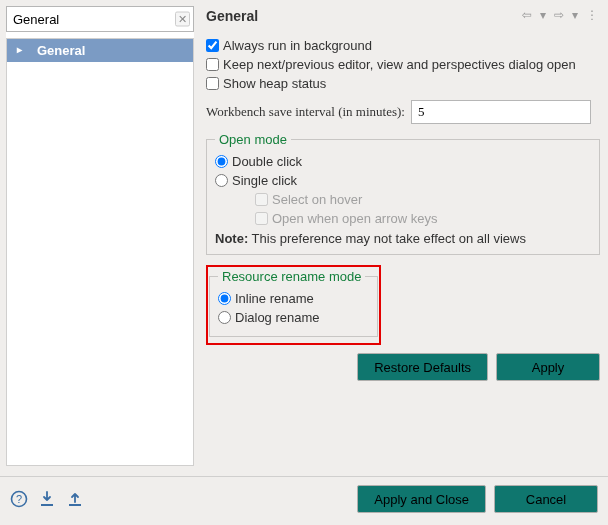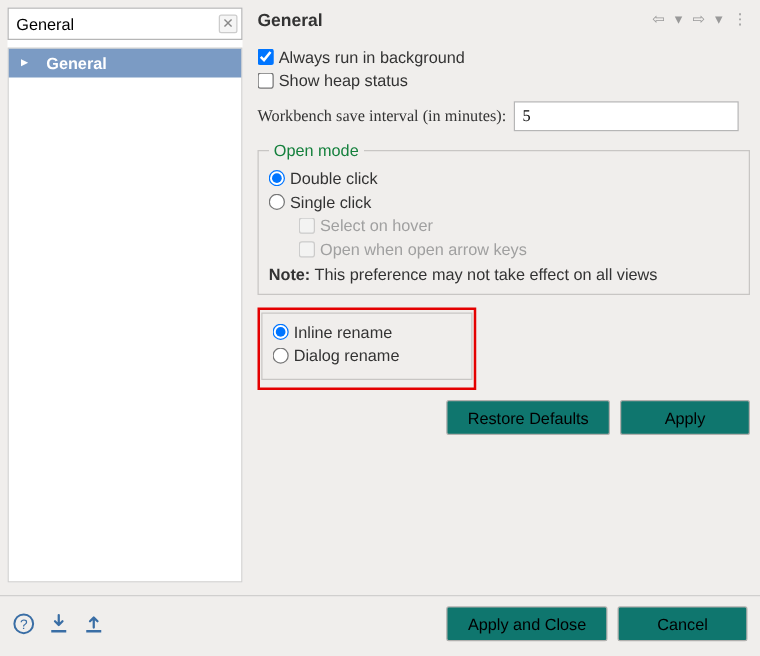--- a/index.html
+++ b/index.html
@@ -95,21 +95,21 @@
     border-radius: 0;
     margin: 6px 0 10px 0;
     padding: 4px 8px 8px 8px;
   }
   legend {
     padding: 0 4px;
     color: #15803d;
     font-size: 13px;
     background: transparent;
   }
-  .sub { margin-left: 24px; }
+  .sub { margin-left: 40px; }
   .disabled { color: #a0a0a0; }
   .note-row { margin-top: 4px; }
   .note-row b { font-weight: bold; }
 
   .highlight-box {
     border: 2px solid #e40000;
     padding: 0;
     width: 175px;
   }
   .highlight-box fieldset { margin: 2px 1px 6px 1px; border: 1px solid #c8c6c4; }
@@ -172,20 +172,24 @@
       </div>
 
       <div class="body">
 
         <label class="chk-row">
           <input type="checkbox" checked="" style="">
           <span>Always run in background</span>
         </label>
         <label class="chk-row">
           <input type="checkbox" style="">
+          <span>Keep next/previous editor, view and perspectives dialog open</span>
+        </label>
+        <label class="chk-row">
+          <input type="checkbox" style="">
           <span>Show heap status</span>
         </label>
 
         <div class="field-row">
           <span>Workbench save interval (in minutes):</span>
           <input type="text" value="5" style="">
         </div>
 
         <fieldset>
           <legend>Open mode</legend>
@@ -205,20 +209,21 @@
             <input type="checkbox" disabled="" style="">
             <span>Open when open arrow keys</span>
           </label>
           <div class="note-row">
             <b>Note:</b><span> This preference may not take effect on all views</span>
           </div>
         </fieldset>
 
         <div class="highlight-box">
           <fieldset>
+            <legend>Resource rename mode</legend>
             <label class="radio-row">
               <input type="radio" name="renamemode" checked="" style="">
               <span>Inline rename</span>
             </label>
             <label class="radio-row">
               <input type="radio" name="renamemode" style="">
               <span>Dialog rename</span>
             </label>
           </fieldset>
         </div>

